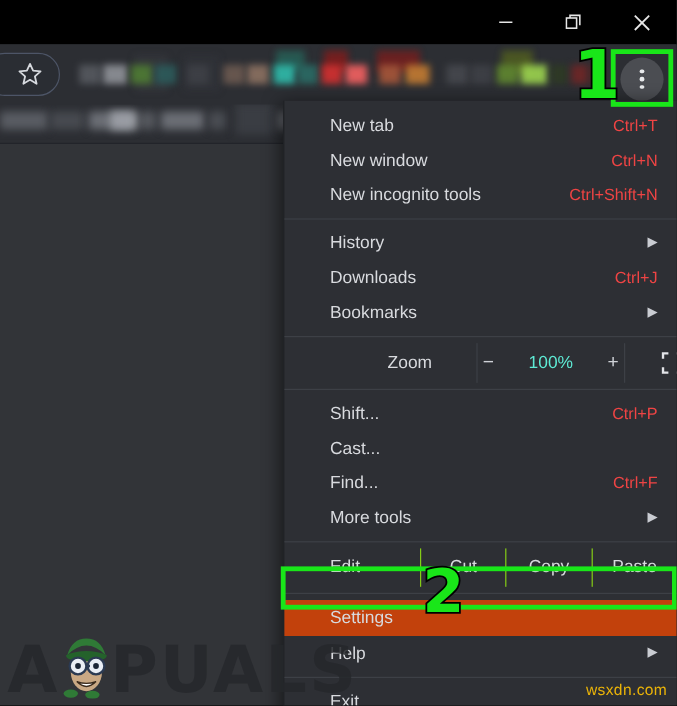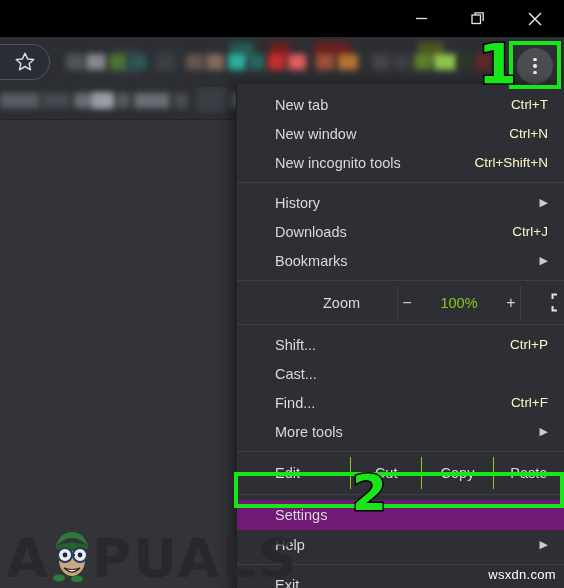--- a/index.html
+++ b/index.html
@@ -104,21 +104,21 @@
     display: flex;
     align-items: center;
     padding: 0 16px 0 38px;
     color: #d8dade;
     font-size: 14.5px;
     white-space: nowrap;
   }
   .mi .label { flex: 0 0 auto; }
   .mi .accel {
     margin-left: auto;
-    color: #fef9c3;
+    color: #ef4444;
     font-size: 13.5px;
   }
   .mi .caret {
     margin-left: auto;
     color: #c9ccd2;
     font-size: 11px;
     line-height: 1;
   }
   .sep {
     height: 1px;
@@ -147,21 +147,21 @@
     border-left: 1px solid #3d4046;
     border-right: 1px solid #3d4046;
   }
   .zoom-btn {
     color: #cfd2d7;
     font-size: 16px;
     width: 18px; text-align: center;
     line-height: 1;
   }
   .zoom-val {
-    color: #84cc16;
+    color: #5eead4;
     font-size: 14.5px;
     min-width: 42px;
     text-align: center;
   }
   .zoom-full {
     flex: 0 0 78px;
     display: flex; align-items: center; justify-content: center;
   }
 
   
@@ -178,21 +178,21 @@
     padding-left: 38px;
   }
   .edit-cell {
     flex: 1 1 0;
     display: flex; align-items: center; justify-content: center;
     border-left: 1px solid #84cc16;
   }
 
   
   .mi-settings {
-    background: #701a75;
+    background: #c2410c;
     height: 30px;
   }
 
   
   .hl-box {
     position: absolute;
     border: 4px solid #19e619;
     pointer-events: none;
   }
   .hl-dots {
@@ -258,21 +258,21 @@
   }
   .mascot {
     position: absolute;
     left: 47px; bottom: 6px;
     width: 50px; height: 56px;
   }
   .wsxdn {
     position: absolute;
     right: 8px; bottom: 6px;
     font-size: 13px;
-    color: #ffffff;
+    color: #eab308;
     font-family: "Liberation Sans", sans-serif;
     letter-spacing: .3px;
   }
 </style>
 </head>
 <body>
 
 <div id="root">
 
   <div class="titlebar">

